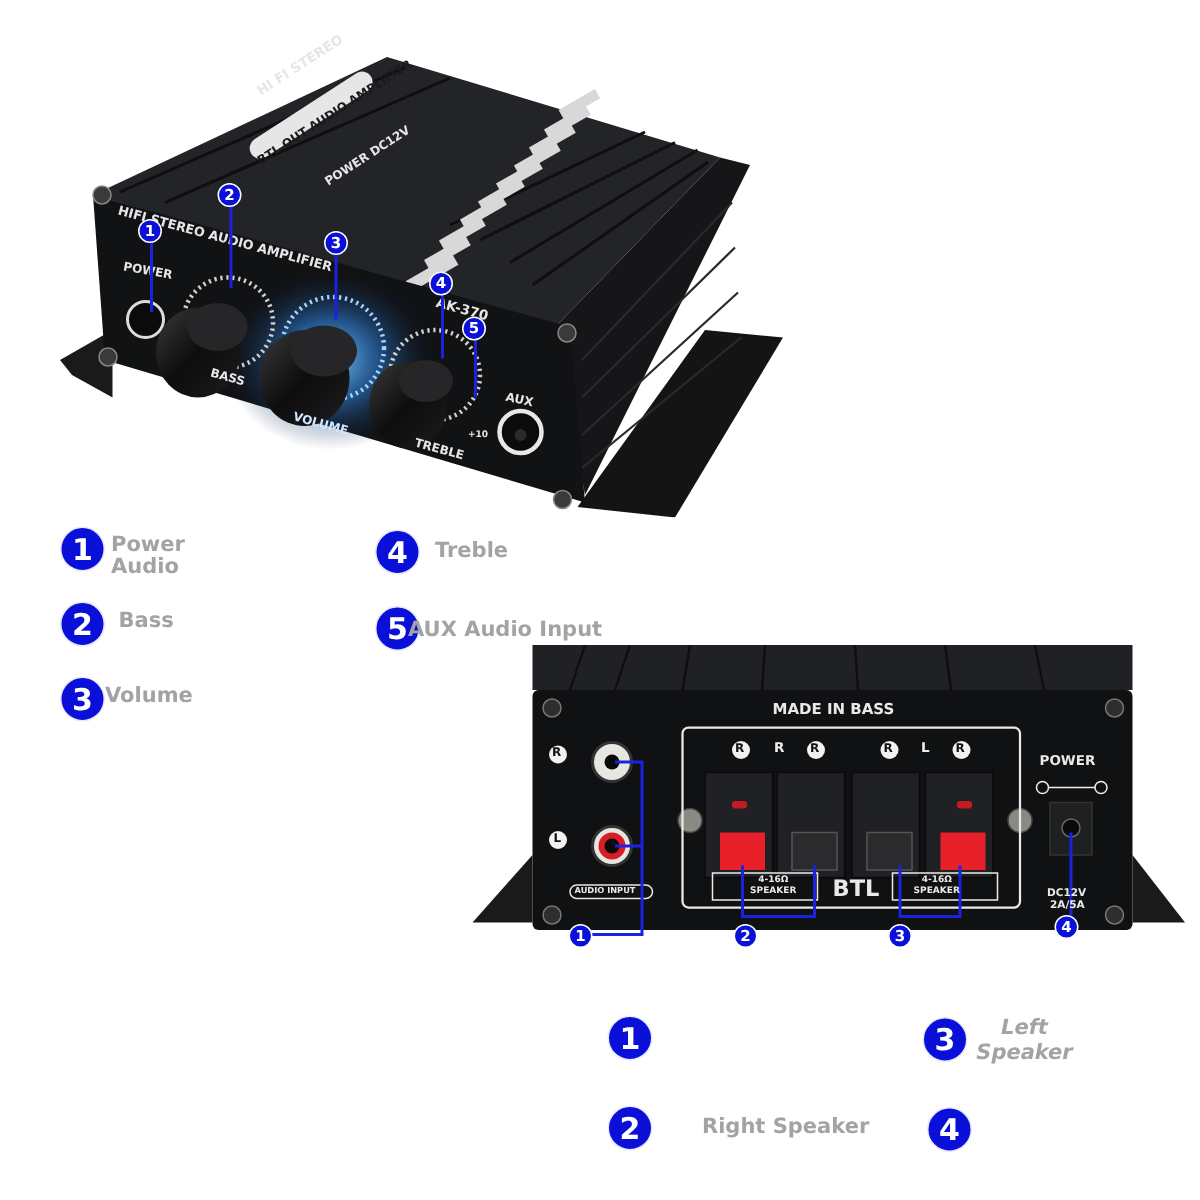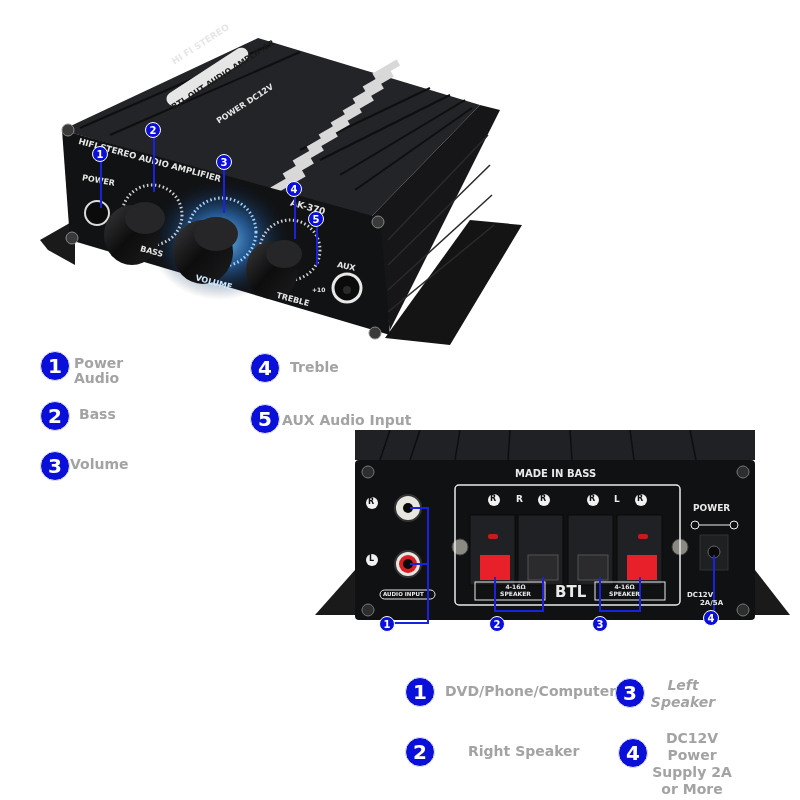--- a/index.html
+++ b/index.html
@@ -122,21 +122,21 @@
   <div class="badge lg" style="left:40px;top:61px;">2</div>
   <div class="legend-label" style="left:79px;top:67px;">Bass</div>
 
   <div class="badge lg" style="left:40px;top:111px;">3</div>
   <div class="legend-label" style="left:70px;top:117px;">Volume</div>
 
   <div class="badge lg" style="left:250px;top:13px;">4</div>
   <div class="legend-label" style="left:290px;top:20px;">Treble</div>
 
   <div class="badge lg" style="left:250px;top:64px;">5</div>
-  <div class="legend-label" style="left:282px;top:73px;">AUX Audio Input</div>
+  <div class="legend-label" style="left:272px;top:73px;">AUX Audio Input</div>
 </div>
 
 <div class="abs" style="left:310px;top:430px;width:490px;height:210px;">
   <svg width="490" height="210" viewBox="0 0 490 210">
 
     <polygon points="5,185 45,140 45,185" fill="#1a1a1a"></polygon>
     <polygon points="445,140 480,185 445,185" fill="#1a1a1a"></polygon>
 
     <rect x="45" y="0" width="400" height="30" fill="#202124"></rect>
     <g stroke="#0e0e10" stroke-width="1.5">
@@ -211,34 +211,32 @@
   <div class="abs" style="left:180px;top:64px;color:#111;font-size:8px;font-weight:bold;">R</div>
   <div class="abs" style="left:206px;top:64px;color:#eee;font-size:9px;font-weight:bold;">R</div>
   <div class="abs" style="left:230px;top:64px;color:#111;font-size:8px;font-weight:bold;">R</div>
   <div class="abs" style="left:279px;top:64px;color:#111;font-size:8px;font-weight:bold;">R</div>
   <div class="abs" style="left:304px;top:64px;color:#eee;font-size:9px;font-weight:bold;">L</div>
   <div class="abs" style="left:327px;top:64px;color:#111;font-size:8px;font-weight:bold;">R</div>
   <div class="abs" style="left:183px;top:153px;width:45px;color:#e9e9e9;font-size:6px;font-weight:bold;text-align:center;line-height:7px;">4-16Ω SPEAKER</div>
   <div class="abs" style="left:245px;top:153px;color:#e9e9e9;font-size:15px;font-weight:bold;">BTL</div>
   <div class="abs" style="left:292px;top:153px;width:45px;color:#e9e9e9;font-size:6px;font-weight:bold;text-align:center;line-height:7px;">4-16Ω SPEAKER</div>
   <div class="abs" style="left:383px;top:73px;color:#e9e9e9;font-size:9px;font-weight:bold;">POWER</div>
-  <div class="abs" style="left:377px;top:161px;color:#e9e9e9;font-size:7px;font-weight:bold;">DC12V</div>
+  <div class="abs" style="left:388px;top:161px;color:#e9e9e9;font-size:7px;font-weight:bold;">DC12V</div>
   <div class="abs" style="left:390px;top:169px;color:#e9e9e9;font-size:7px;font-weight:bold;">2A/5A</div>
 
   <div class="badge sm" style="left:69px;top:186px;">1</div>
   <div class="badge sm" style="left:179px;top:186px;">2</div>
   <div class="badge sm" style="left:282px;top:186px;">3</div>
   <div class="badge sm" style="left:393px;top:180px;">4</div>
 </div>
 
 <div class="abs" style="left:390px;top:660px;width:410px;height:140px;">
   <div class="badge lg" style="left:15px;top:17px;">1</div>
-  <div class="legend-label" style="left:55px;top:24px;white-space:nowrap;">DVD/Phone/Computer</div>
 
   <div class="badge lg" style="left:15px;top:77px;">2</div>
   <div class="legend-label" style="left:56px;top:84px;white-space:nowrap;margin-left:22px;">Right Speaker</div>
 
   <div class="badge lg" style="left:225px;top:18px;">3</div>
   <div class="legend-label" style="left:258px;top:17px;width:70px;text-align:center;line-height:17px;font-style:italic;">Left Speaker</div>
 
   <div class="badge lg" style="left:228px;top:78px;">4</div>
-  <div class="legend-label" style="left:252px;top:70px;width:100px;text-align:center;line-height:17px;">DC12V Power Supply 2A or More</div>
 </div>
 
 </body></html>

